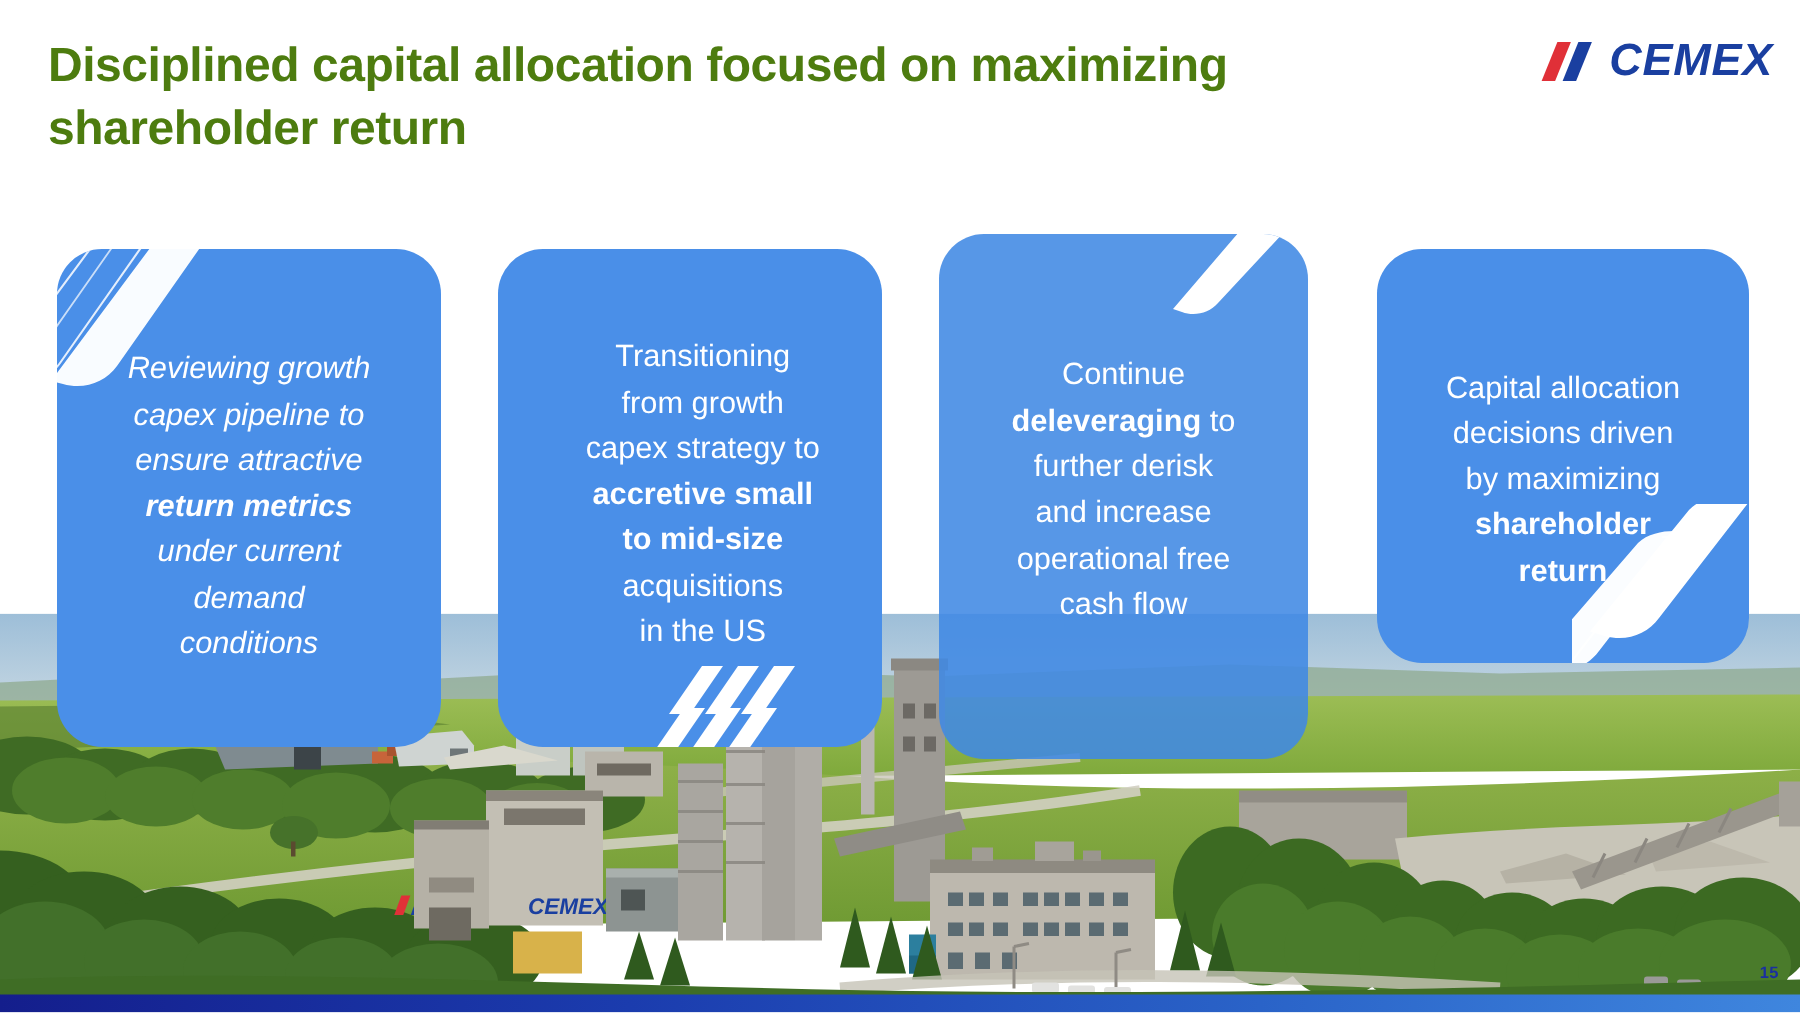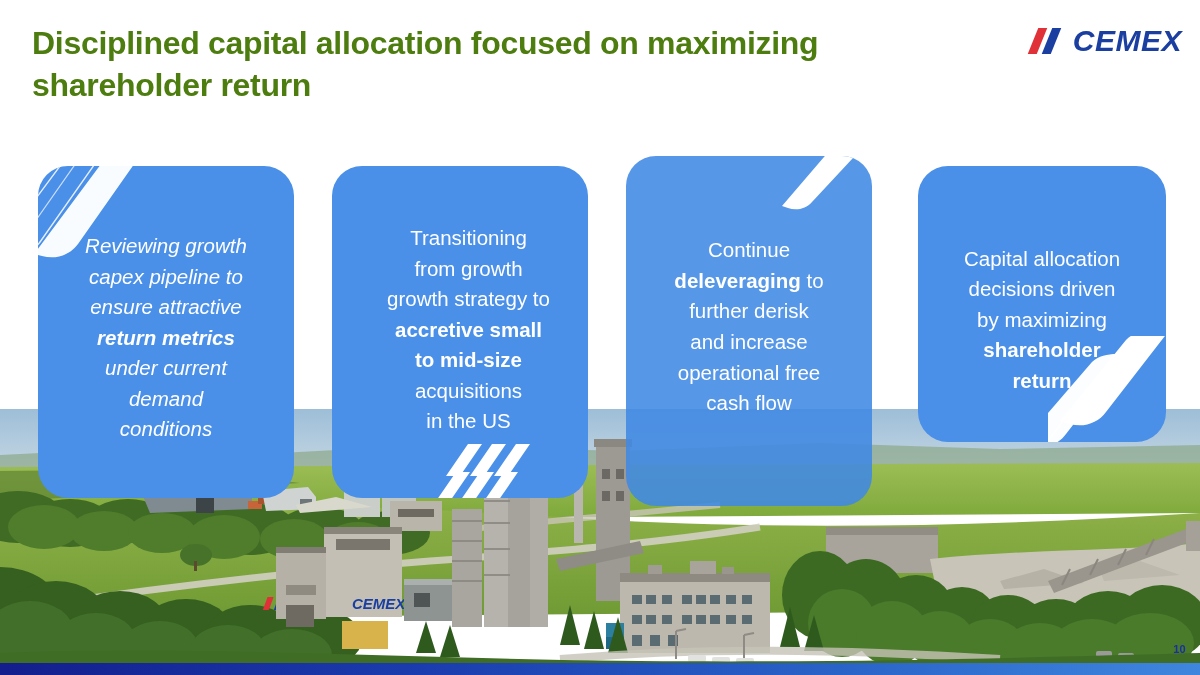--- a/index.html
+++ b/index.html
@@ -389,21 +389,21 @@
         <path d="M54,2 L68,2 L46,34 L32,34 Z"></path>
         <path d="M78,2 L92,2 L70,34 L56,34 Z"></path>
         <path d="M18,30 L32,30 L10,62 L-4,62 Z"></path>
         <path d="M42,30 L56,30 L34,62 L20,62 Z"></path>
         <path d="M66,30 L80,30 L58,62 L44,62 Z"></path>
       </g>
     </svg>
     <div class="card-text">
       <span>Transitioning</span><br>
       <span>from growth</span><br>
-      <span>growth strategy to</span><br>
+      <span>capex strategy to</span><br>
       <b>accretive small</b><br>
       <b>to mid-size</b><br>
       <span>acquisitions</span><br>
       <span>in the US</span>
     </div>
   </div>
 
   <div class="card translucent" id="card3">
     <svg class="card-deco" id="deco3" viewBox="0 0 90 70">
       <path d="M62,-8 L84,-8 L30,50 C24,57 14,59 6,56 L0,54 L48,-2 C52,-6 57,-8 62,-8 Z" fill="#ffffff"></path>
@@ -426,16 +426,16 @@
     </svg>
     <div class="card-text">
       <span>Capital allocation</span><br>
       <span>decisions driven</span><br>
       <span>by maximizing</span><br>
       <b>shareholder</b><br>
       <b>return</b>
     </div>
   </div>
 
-  <div id="pagenum">10</div>
+  <div id="pagenum">15</div>
   <div id="bottombar"></div>
 
 </div>
 
 </body></html>

